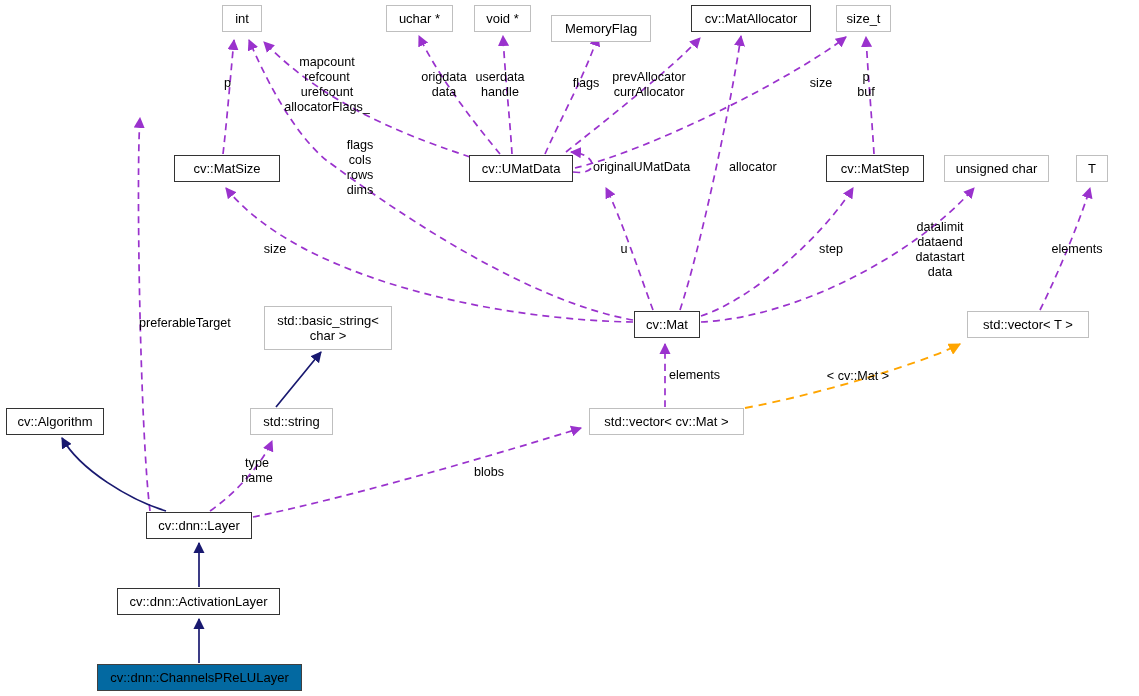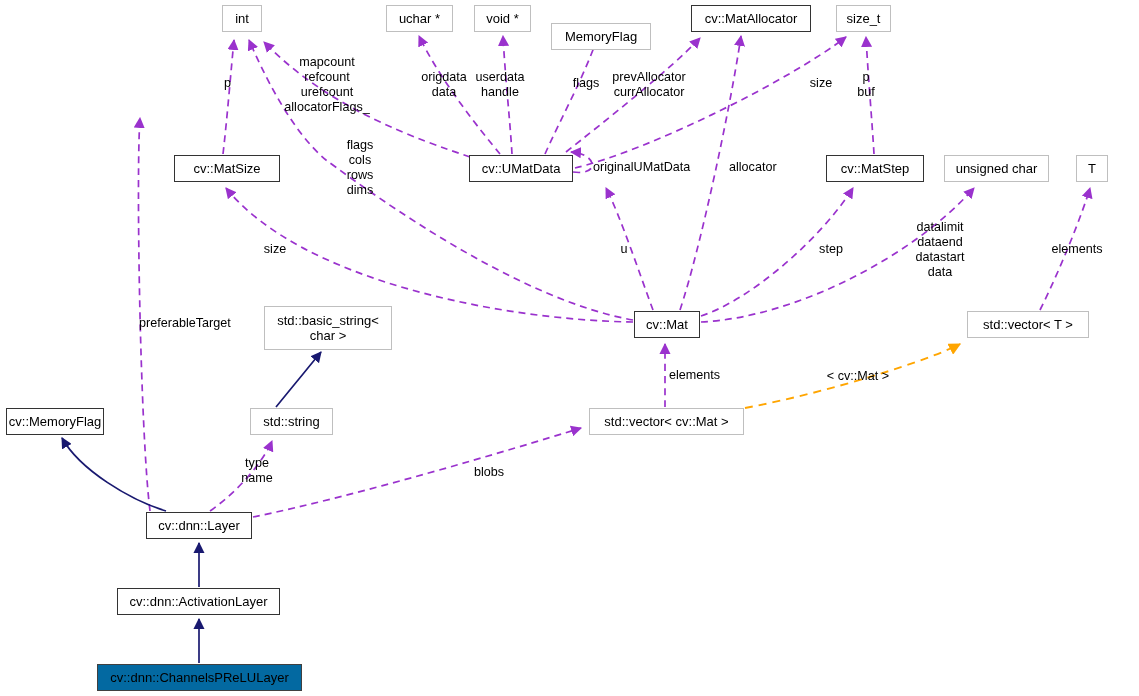--- a/index.html
+++ b/index.html
@@ -132,33 +132,33 @@
       <path d="M 199 587 L 199 543" marker-end="url(#arrow-inherit)"></path>
 
       <path d="M 199 663 L 199 619" marker-end="url(#arrow-inherit)"></path>
     </g>
   </svg>
 
   <div id="nodes">
       <div class="node plain" style="left: 222px; top: 5px; width: 40px; height: 27px;">int</div>
       <div class="node plain" style="left: 386px; top: 5px; width: 67px; height: 27px;">uchar *</div>
       <div class="node plain" style="left: 474px; top: 5px; width: 57px; height: 27px;">void *</div>
-      <div class="node plain" style="left: 551px; top: 23px; width: 100px; height: 27px;">MemoryFlag</div>
+      <div class="node plain" style="left: 551px; top: 15px; width: 100px; height: 27px;">MemoryFlag</div>
       <div class="node strong" style="left: 683px; top: 5px; width: 120px; height: 27px; margin-left: 8px;">cv::MatAllocator</div>
       <div class="node plain" style="left: 836px; top: 5px; width: 55px; height: 27px;">size_t</div>
       <div class="node strong" style="left: 174px; top: 155px; width: 106px; height: 27px;">cv::MatSize</div>
       <div class="node strong" style="left: 469px; top: 155px; width: 104px; height: 27px; text-align: center;">cv::UMatData</div>
       <div class="node strong" style="left: 826px; top: 155px; width: 98px; height: 27px;">cv::MatStep</div>
       <div class="node plain" style="left: 944px; top: 155px; width: 105px; height: 27px;">unsigned char</div>
       <div class="node plain" style="left: 1076px; top: 155px; width: 32px; height: 27px;">T</div>
       <div class="node plain" style="left: 264px; top: 306px; width: 128px; height: 44px;">std::basic_string&lt;
 char &gt;</div>
       <div class="node strong" style="left: 634px; top: 311px; width: 66px; height: 27px;">cv::Mat</div>
       <div class="node plain" style="left: 967px; top: 311px; width: 122px; height: 27px;">std::vector&lt; T &gt;</div>
-      <div class="node strong" style="left: 6px; top: 408px; width: 98px; height: 27px;">cv::MemoryFlag</div>
+      <div class="node strong" style="left: 6px; top: 408px; width: 98px; height: 27px;">cv::Algorithm</div>
       <div class="node plain" style="left: 250px; top: 408px; width: 83px; height: 27px;">std::string</div>
       <div class="node plain" style="left: 589px; top: 408px; width: 155px; height: 27px;">std::vector&lt; cv::Mat &gt;</div>
       <div class="node strong" style="left: 146px; top: 512px; width: 106px; height: 27px;">cv::dnn::Layer</div>
       <div class="node strong" style="left: 117px; top: 588px; width: 163px; height: 27px;">cv::dnn::ActivationLayer</div>
       <div class="node current" style="left: 97px; top: 664px; width: 205px; height: 27px;">cv::dnn::ChannelsPReLULayer</div>
     </div>
   <div id="labels">
       <div class="edge-label l" style="left: 224px; top: 76px;">p</div>
       <div class="edge-label c" style="left: 327px; top: 55px; transform: translateX(-50%);">mapcount
 refcount

